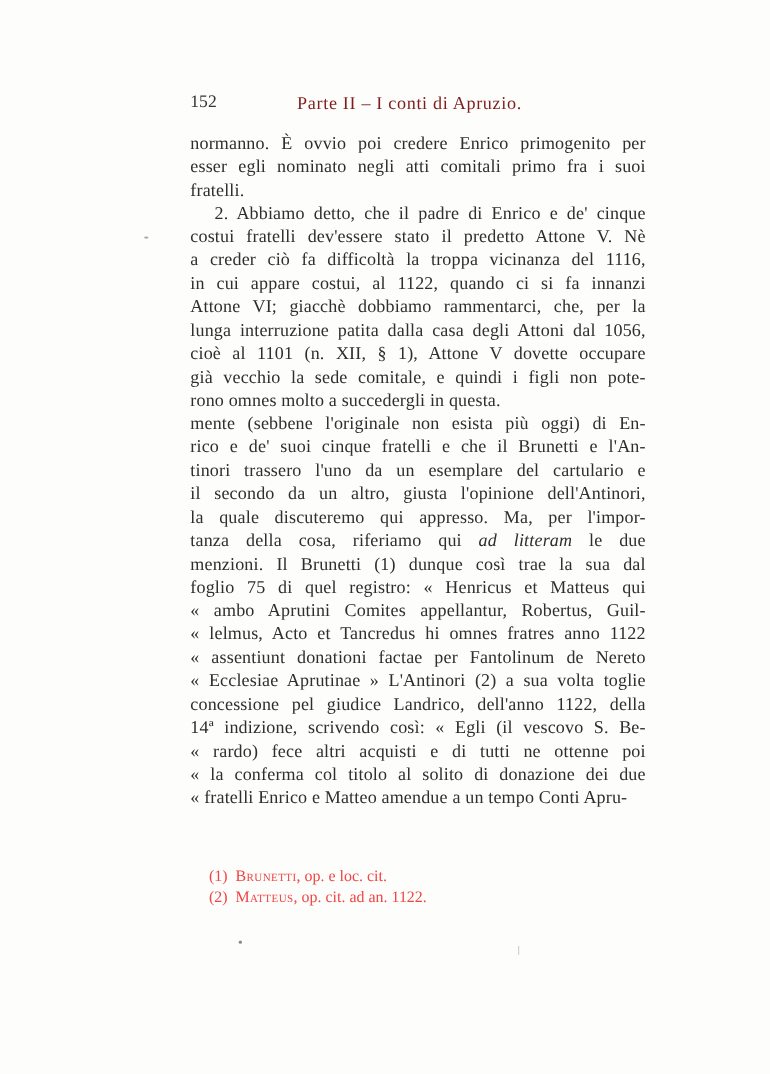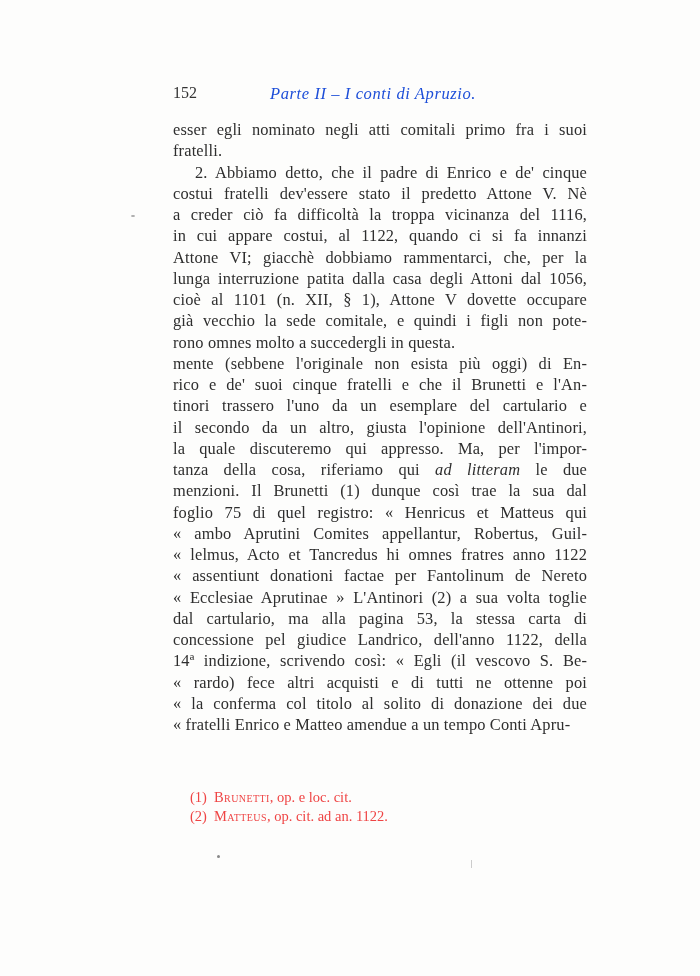--- a/index.html
+++ b/index.html
@@ -16,22 +16,22 @@
   }
   .running-head {
     position: absolute; top: 84px; left: 173px; width: 414px; height: 22px;
   }
   .page-number {
     position: absolute; left: 0; top: 0;
     font-family: "Liberation Serif", serif; font-size: 16px; color: #333;
   }
   .head-title {
     position: absolute; left: 97px; top: 0;
-    font-family: "Liberation Serif", serif; font-style: italic; font-size: 16.5px;
-    letter-spacing: 0.6px; color: #1d4ed8;
+    font-family: "Liberation Serif", serif; font-size: 16.5px;
+    letter-spacing: 0.6px; color: #7f1d1d;
   }
   .body-text {
     position: absolute; left: 173px; top: 119px; width: 414px;
   }
   .line {
     height: 21.25px; line-height: 21.25px;
     font-family: "Liberation Serif", serif;
     font-size: 16.4px;
     white-space: nowrap;
     text-align: justify;
@@ -59,20 +59,21 @@
 
 <div class="page">
 
   <div class="running-head">
     <span class="page-number">152</span>
     <span class="head-title">Parte II – I conti di Apruzio.</span>
   </div>
 
   <div class="body-text" id="body-text">
       <div>
+        <div class="line">normanno. È ovvio poi credere Enrico primogenito per</div>
         <div class="line">esser egli nominato negli atti comitali primo fra i suoi</div>
         <div class="line last">fratelli.</div>
       </div>
       <div>
         <div class="line indent">2. Abbiamo detto, che il padre di Enrico e de' cinque</div>
         <div class="line">costui fratelli dev'essere stato il predetto Attone V. Nè</div>
         <div class="line">a creder ciò fa difficoltà la troppa vicinanza del 1116,</div>
         <div class="line">in cui appare costui, al 1122, quando ci si fa innanzi</div>
         <div class="line">Attone VI; giacchè dobbiamo rammentarci, che, per la</div>
         <div class="line">lunga interruzione patita dalla casa degli Attoni dal 1056,</div>
@@ -86,21 +87,20 @@
         <div class="line">tinori trassero l'uno da un esemplare del cartulario e</div>
         <div class="line">il secondo da un altro, giusta l'opinione dell'Antinori,</div>
         <div class="line">la quale discuteremo qui appresso. Ma, per l'impor-</div>
         <div class="line">tanza della cosa, riferiamo qui <em>ad litteram</em> le due</div>
         <div class="line">menzioni. Il Brunetti (1) dunque così trae la sua dal</div>
         <div class="line">foglio 75 di quel registro: « Henricus et Matteus qui</div>
         <div class="line">« ambo Aprutini Comites appellantur, Robertus, Guil-</div>
         <div class="line">« lelmus, Acto et Tancredus hi omnes fratres anno 1122</div>
         <div class="line">« assentiunt donationi factae per Fantolinum de Nereto</div>
         <div class="line">« Ecclesiae Aprutinae » L'Antinori (2) a sua volta toglie</div>
-        <div class="line">dal cartulario, ma alla pagina 53, la stessa carta di</div>
         <div class="line">concessione pel giudice Landrico, dell'anno 1122, della</div>
         <div class="line">14ª indizione, scrivendo così: « Egli (il vescovo S. Be-</div>
         <div class="line">« rardo) fece altri acquisti e di tutti ne ottenne poi</div>
         <div class="line">« la conferma col titolo al solito di donazione dei due</div>
         <div class="line last">« fratelli Enrico e Matteo amendue a un tempo Conti Apru-</div>
       </div>
     </div>
 
   <div class="footnotes" id="footnotes">
       <div class="fn"><span class="num">(1)</span><span class="auth">Brunetti</span><span>, op. e loc. cit.</span></div>

